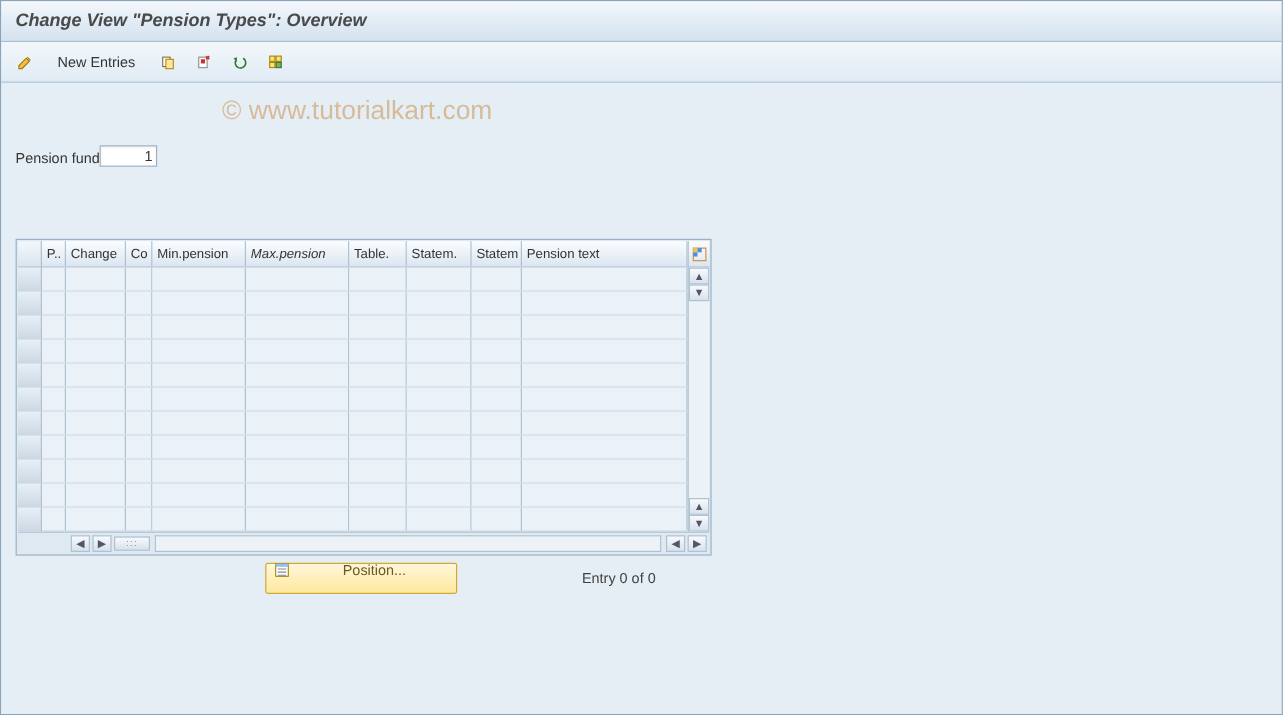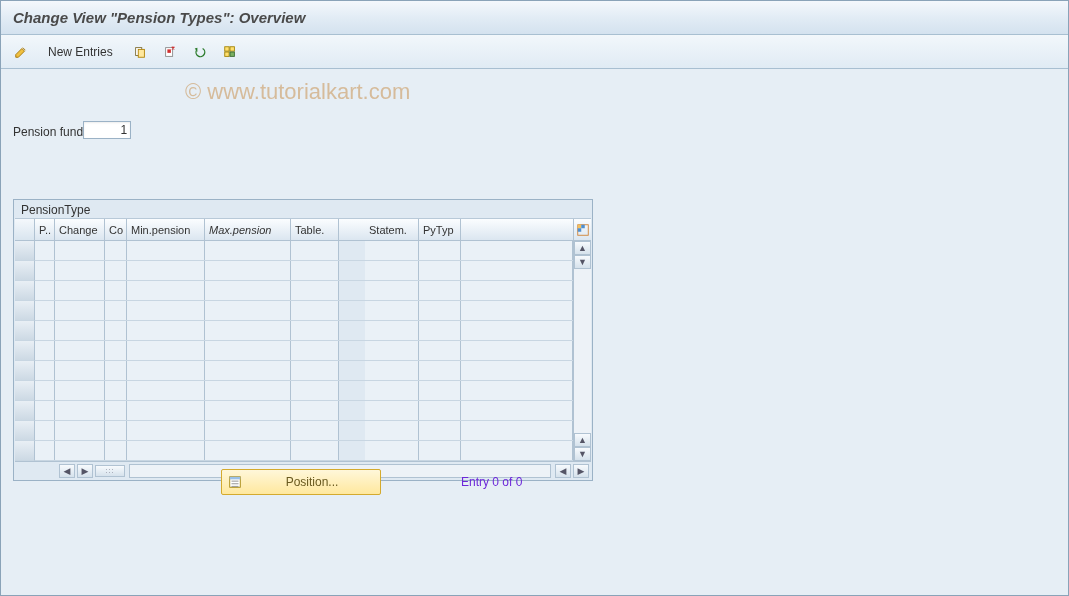--- a/index.html
+++ b/index.html
@@ -133,21 +133,21 @@
     border-right: 1px solid #b0c2d2;
     background: #eaf1f7;
   }
 
   .col-p { width: 20px; }
   .col-table { width: 50px; }
   .col-co { width: 22px; }
   .col-min { width: 78px; }
   .col-max { width: 86px; font-style: italic; }
   .col-form { width: 48px; }
-  .col-statem { width: 54px; margin-left: 26px; }
+  .col-statem { width: 54px; }
   .col-pytyp { width: 42px; }
   .col-ptext { flex: 1; }
 
   .tc-right { width: 18px; display: flex; flex-direction: column; }
   .tc-settings {
     height: 22px;
     background: linear-gradient(to bottom, #fbfdff, #dbe6f0);
     border-left: 1px solid #b0c2d2;
     border-bottom: 1px solid #b0c2d2;
     display: flex; align-items: center; justify-content: center;
@@ -212,32 +212,32 @@
   .footer-row {
     position: absolute;
     left: 220px;
     top: 400px;
     display: flex;
     align-items: center;
     gap: 80px;
   }
   .pos-btn {
     width: 160px; height: 22px;
-    display: flex; align-items: center;
+    display: flex; align-items: flex-end;
     padding: 12px 6px;
     gap: 8px;
     background: linear-gradient(to bottom, #fff7da, #ffe89e);
     border: 1px solid #d4aa2e;
     border-radius: 2px;
     cursor: pointer;
     color: #6a5a20;
     font-size: 12px;
   }
   .pos-btn .pos-label { flex:1; text-align: center; }
-  .status-txt { color: #6d28d9; }
+  .status-txt { color: #404040; margin-left: 24px; }
 
   
   .watermark {
     position: absolute;
     top: 10px;
     left: 184px;
     color: rgba(201,146,80,0.55);
     font-size: 22px;
     font-family: Liberation Sans, sans-serif;
     pointer-events: none;
@@ -295,21 +295,20 @@
   <div class="watermark">© www.tutorialkart.com</div>
 
   <div class="field-row">
     <span class="field-label">Pension fund</span>
     <input class="field-input" value="1" style="">
   </div>
 
   <div style="height:30px;"></div>
 
   <div class="tc-wrap">
-    <div class="tc-title">PensionType</div>
     <div class="tc-grid">
       <div class="tc-left">
         <div class="tc-left-header"></div>
         <div class="tc-rowsel"></div>
         <div class="tc-rowsel"></div>
         <div class="tc-rowsel"></div>
         <div class="tc-rowsel"></div>
         <div class="tc-rowsel"></div>
         <div class="tc-rowsel"></div>
         <div class="tc-rowsel"></div>
@@ -320,21 +319,22 @@
       </div>
       <div class="tc-main">
         <div class="tc-header">
           <div class="tc-h col-p">P..</div>
           <div class="tc-h col-table">Change</div>
           <div class="tc-h col-co">Co</div>
           <div class="tc-h col-min">Min.pension</div>
           <div class="tc-h col-max">Max.pension</div>
           <div class="tc-h col-form">Table.</div>
           <div class="tc-h col-statem">Statem.</div>
-          <div class="tc-h col-pytyp">PyTyp</div>
+          <div class="tc-h col-pytyp">Statem</div>
+          <div class="tc-h col-ptext">Pension text</div>
         </div>
         <div class="tc-body">
 
           <div class="tc-row">
               <div class="tc-cell col-p"></div>
               <div class="tc-cell col-table"></div>
               <div class="tc-cell col-co"></div>
               <div class="tc-cell col-min"></div>
               <div class="tc-cell col-max"></div>
               <div class="tc-cell col-form"></div>

